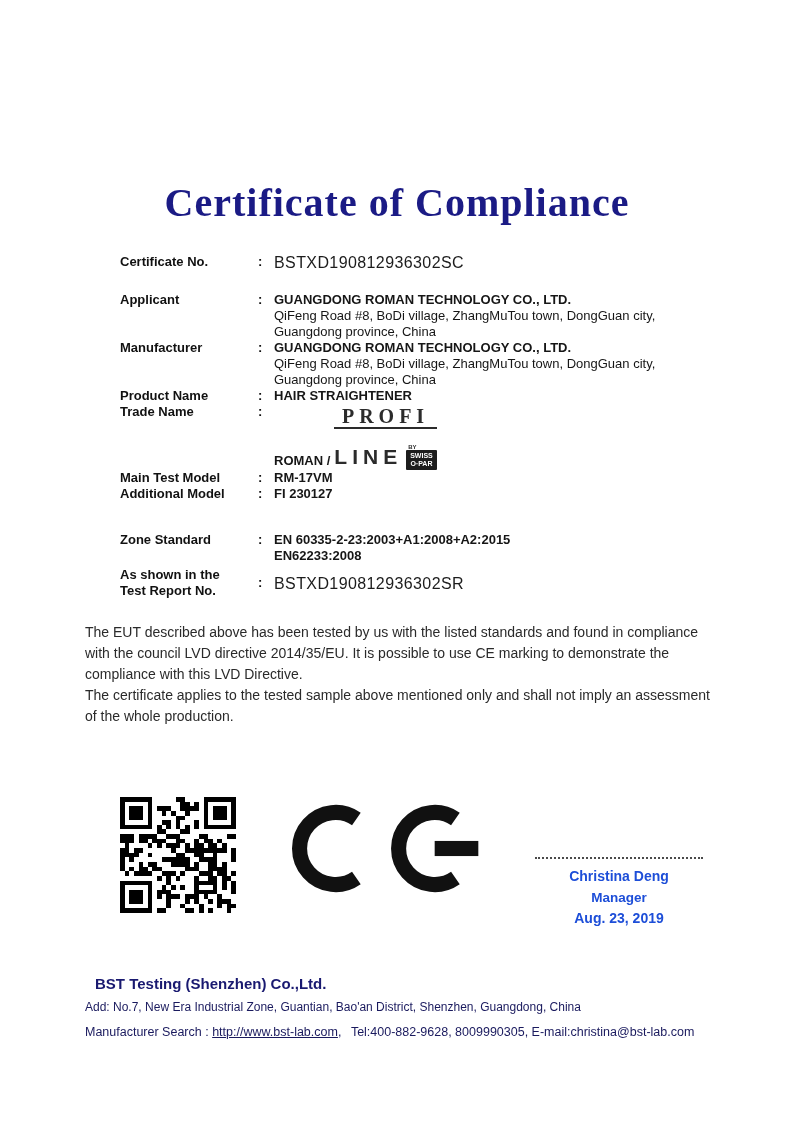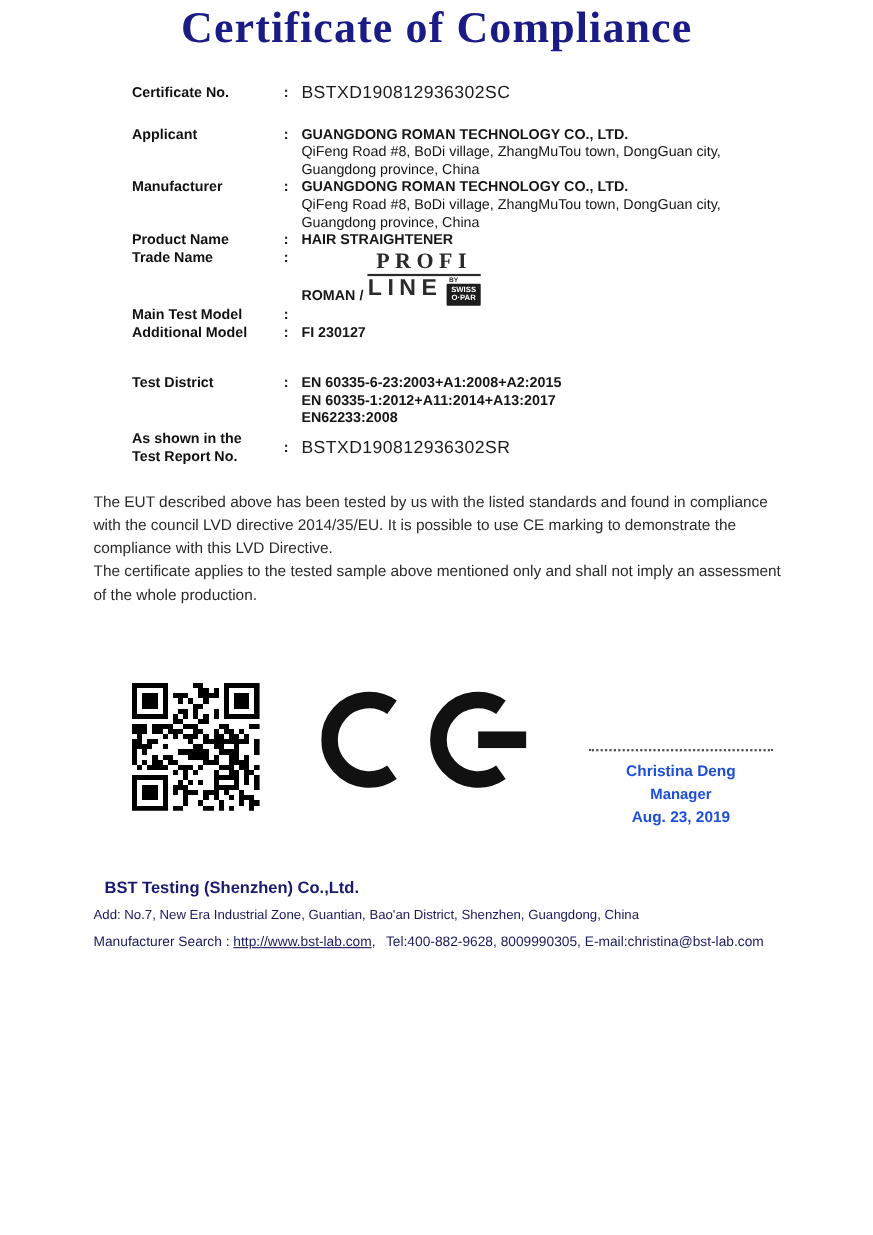--- a/index.html
+++ b/index.html
@@ -9,20 +9,21 @@
     width:794px;height:1123px;
     margin:0 auto;
     background:#fff;
     font-family:"Liberation Sans", sans-serif;
     color:#1f1f1f;
     overflow:hidden;
   }
   
   .title{
     margin:0;
+    padding-top:178px;
     text-align:center;
     font-family:"Liberation Serif","DejaVu Serif",serif;
     font-weight:bold;
     font-size:40px;
     line-height:50px;
     color:#1b1b85;
     letter-spacing:1px;
   }
   
   .fields{margin:26px 0 0 120px;width:600px;}
@@ -45,21 +46,21 @@
   .row-report .flabel span{display:block;}
   .std-line{display:block;font-weight:bold;}
   
   .trade-wrap{display:flex;align-items:flex-end;margin-top:2px;}
   .roman{font-weight:bold;font-size:13px;line-height:15px;margin:0 4px 2px 0;}
   .profi-logo{display:inline-block;color:#2b2b2b;}
   .profi-top{
     font-weight:800;font-size:20px;line-height:20px;letter-spacing:5px;
     border-bottom:2px solid #2b2b2b;padding:0 2px 1px 2px;text-align:center;font-family:Liberation Serif, serif;
   }
-  .profi-bottom{display:flex;align-items:flex-start;padding-top:1px;}
+  .profi-bottom{display:flex;align-items:center;padding-top:15px;}
   .line-txt{font-weight:800;font-size:21px;line-height:20px;letter-spacing:5px;}
   .badge{display:flex;flex-direction:column;align-items:flex-start;margin-left:4px;}
   .badge .by{font-size:6px;font-weight:bold;line-height:6px;margin-left:2px;}
   .badge-box{
     display:flex;flex-direction:column;align-items:center;
     background:#1d1d1d;color:#fff;
     font-size:7px;font-weight:bold;line-height:8px;
     padding:2px 4px;border-radius:1px;
   }
   
@@ -141,34 +142,34 @@
               </div>
             </div>
           </div>
         </div>
       </div>
     </div>
 
     <div class="frow">
       <div class="flabel">Main Test Model</div>
       <div class="fcolon">:</div>
+      <div class="fvalue bold-val">RM-17VM</div>
     </div>
 
     <div class="frow">
       <div class="flabel">Additional Model</div>
       <div class="fcolon">:</div>
       <div class="fvalue bold-val">FI 230127</div>
     </div>
 
     <div class="frow row-std">
-      <div class="flabel">Test District</div>
+      <div class="flabel">Zone Standard</div>
       <div class="fcolon">:</div>
       <div class="fvalue">
-        <span class="std-line">EN 60335-6-23:2003+A1:2008+A2:2015</span>
-        <span class="std-line">EN 60335-1:2012+A11:2014+A13:2017</span>
+        <span class="std-line">EN 60335-2-23:2003+A1:2008+A2:2015</span>
         <span class="std-line">EN62233:2008</span>
       </div>
     </div>
 
     <div class="frow row-report">
       <div class="flabel">
         <span>As shown in the</span>
         <span>Test Report No.</span>
       </div>
       <div class="fcolon">:</div>

